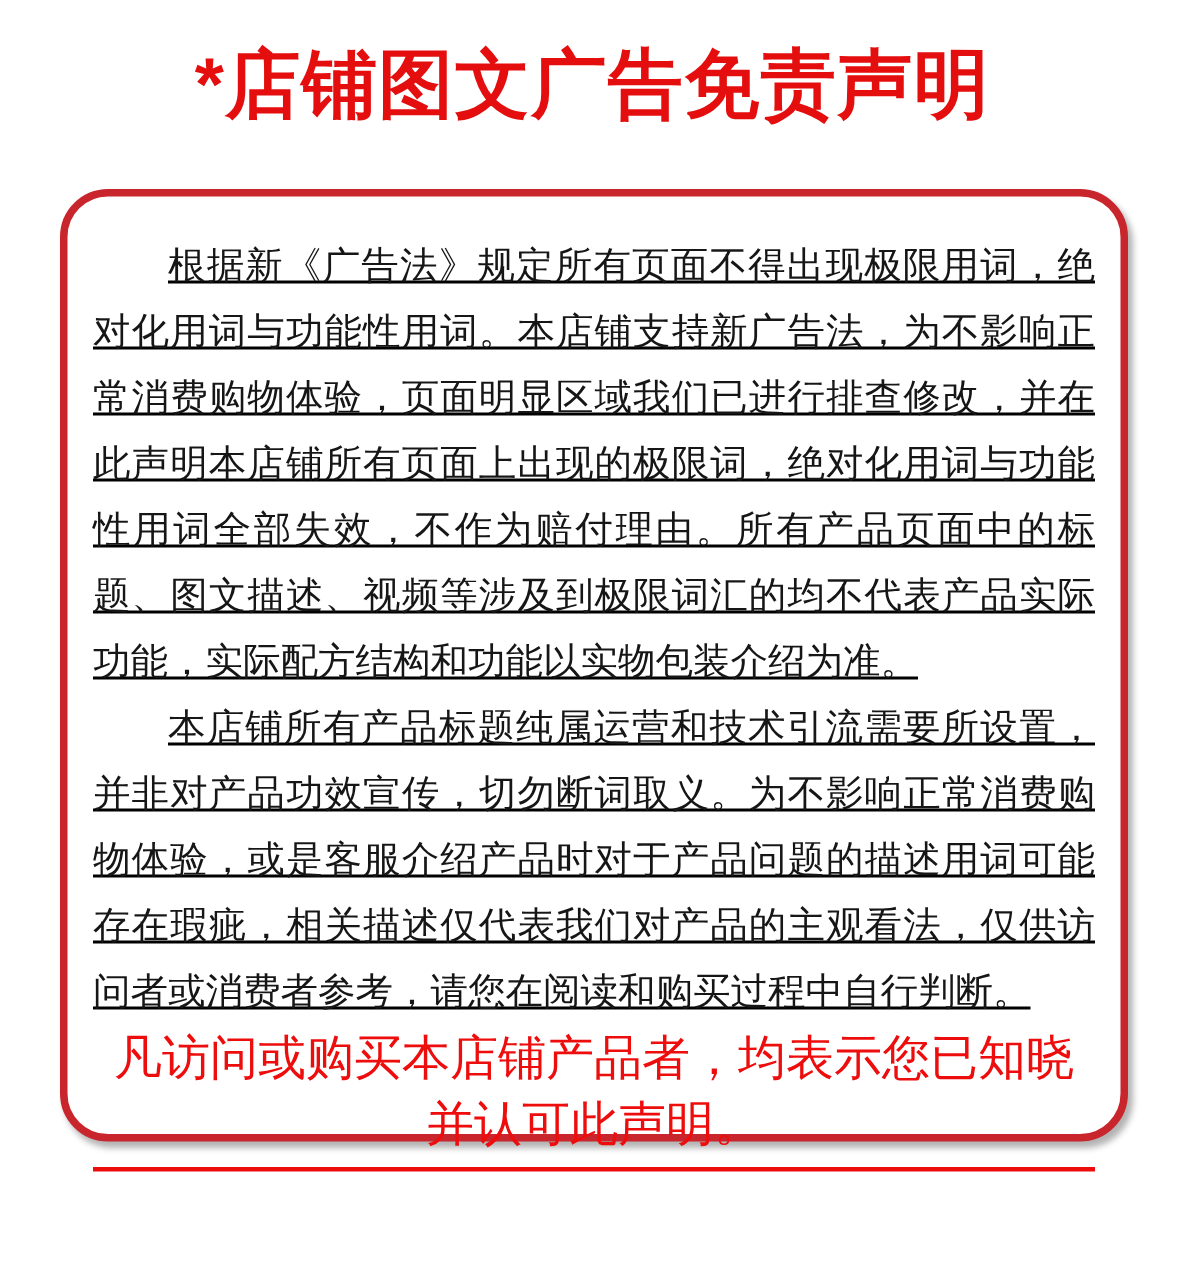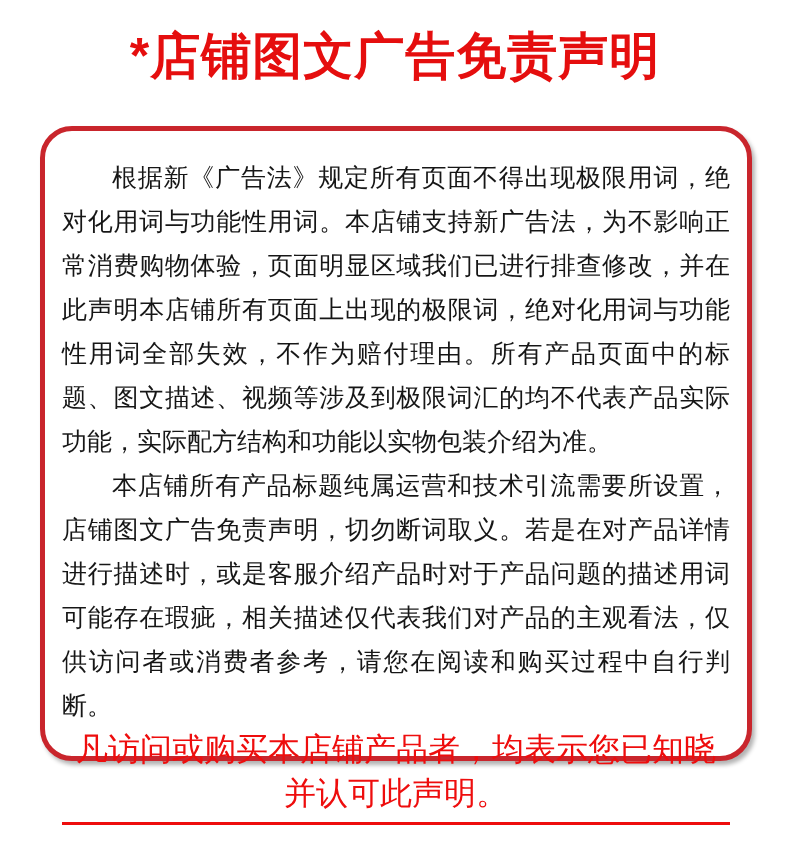--- a/index.html
+++ b/index.html
@@ -30,20 +30,21 @@
   .box{
     box-sizing:border-box;
     margin:40px 0 15px 40px;
     width:712px;
     height:635px;
     border:5px solid var(--border-red);
     border-radius:32px;
     padding:24px 17px 0 17px;
     box-shadow:3px 4px 4px rgba(0,0,0,0.30);
     background:#ffffff;
+    text-decoration:underline;
   }
   .para{
     margin:0;
     text-indent:2em;
     font-size:25px;
     line-height:44px;
     color:var(--text-black);
     text-align:justify;
     text-justify:inter-ideograph;
   }
@@ -61,18 +62,18 @@
   }
 </style>
 </head>
 <body>
 
 <main class="page">
   <h1 class="title">*店铺图文广告免责声明</h1>
 
   <section class="box">
     <p class="para">根据新《广告法》规定所有页面不得出现极限用词，绝对化用词与功能性用词。本店铺支持新广告法，为不影响正常消费购物体验，页面明显区域我们已进行排查修改，并在此声明本店铺所有页面上出现的极限词，绝对化用词与功能性用词全部失效，不作为赔付理由。所有产品页面中的标题、图文描述、视频等涉及到极限词汇的均不代表产品实际功能，实际配方结构和功能以实物包装介绍为准。</p>
-    <p class="para">本店铺所有产品标题纯属运营和技术引流需要所设置，店铺图文广告免责声明，切勿断词取义。若是在对产品详情进行描述时，或是客服介绍产品时对于产品问题的描述用词可能存在瑕疵，相关描述仅代表我们对产品的主观看法，仅供访问者或消费者参考，请您在阅读和购买过程中自行判断。</p>
+    <p class="para">本店铺所有产品标题纯属运营和技术引流需要所设置，并非对产品功效宣传，切勿断词取义。为不影响正常消费购物体验，或是客服介绍产品时对于产品问题的描述用词可能存在瑕疵，相关描述仅代表我们对产品的主观看法，仅供访问者或消费者参考，请您在阅读和购买过程中自行判断。</p>
     <p class="highlight">
       <span class="highlight-text">凡访问或购买本店铺产品者，均表示您已知晓并认可此声明。</span>
     </p>
   </section>
 </main>
 
 </body></html>

